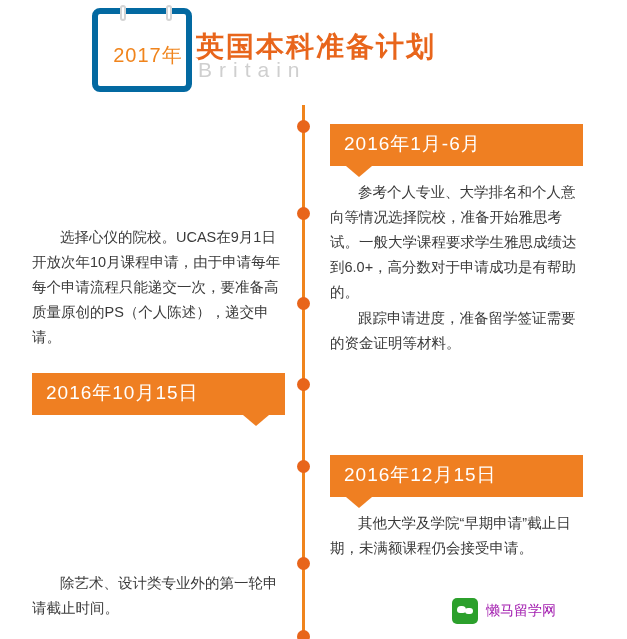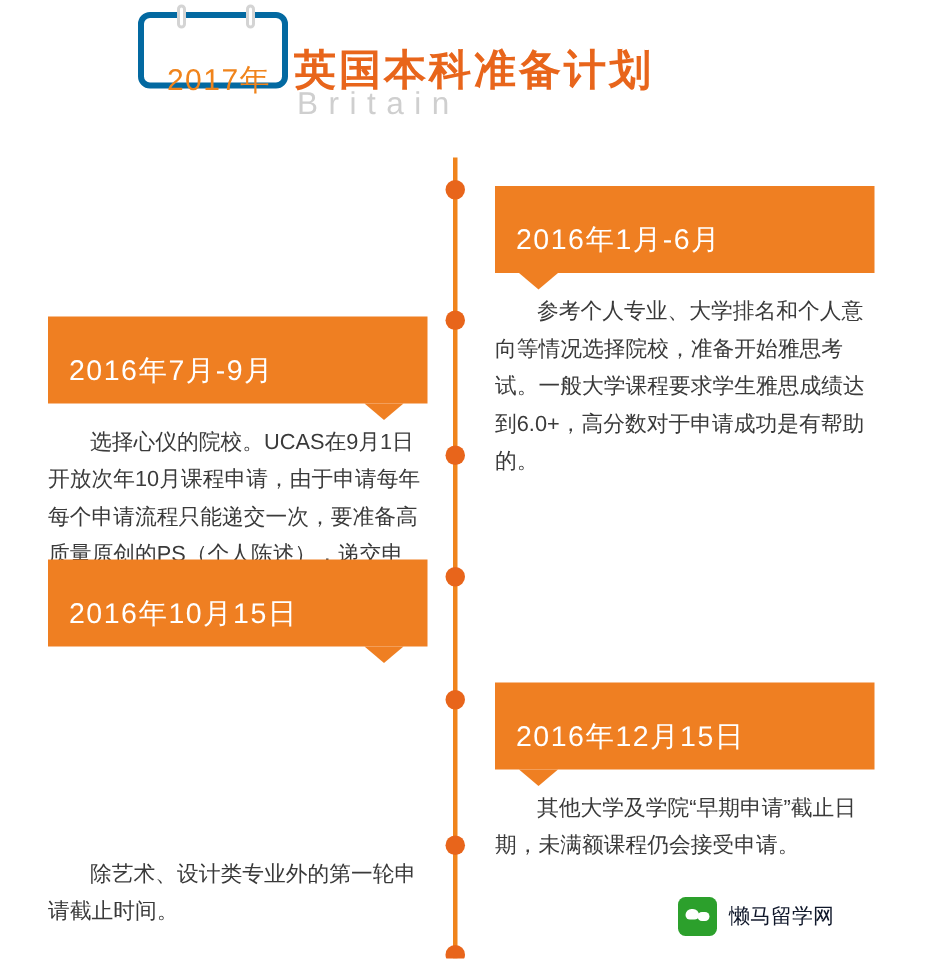--- a/index.html
+++ b/index.html
@@ -21,22 +21,22 @@
     left: 0;
     top: 0;
     width: 627px;
     height: 105px;
   }
   #year-badge {
     position: absolute;
     left: 92px;
     top: 8px;
     width: 100px;
-    height: 51px;
-    border: 4px solid #0369a1;
+    height: 84px;
+    border: 6px solid #0369a1;
     border-radius: 8px;
     box-sizing: border-box;
   }
   #year-badge .ring {
     position: absolute;
     top: -9px;
     width: 6px;
     height: 16px;
     border-radius: 3px;
     background: #ffffff;
@@ -101,21 +101,21 @@
     width: 253px;
   }
   .entry.left  { left: 32px;  text-align: left; }
   .entry.right { left: 330px; text-align: left; }
 
   .tag {
     position: relative;
     background: #ef7f22;
     color: #ffffff;
     font-size: 19px;
-    padding: 23px 10px 9px 14px;
+    padding: 7px 10px 9px 14px;
     box-sizing: border-box;
     width: 100%;
     letter-spacing: 1px;
     white-space: nowrap;
   }
   
   .tag::after {
     content: "";
     position: absolute;
     bottom: -11px;
@@ -164,21 +164,21 @@
     content: "";
     position: absolute;
     left: 13px; top: 10px;
     width: 8px; height: 6px;
     border-radius: 3px;
     background: #ffffff;
   }
   #wm-text {
     margin-left: 8px;
     font-size: 14px;
-    color: #0f172a;
+    color: #a21caf;
     white-space: nowrap;
   }
 </style>
 </head>
 <body>
 
 <div id="header">
   <div id="year-badge">
     <span class="ring r1"></span>
     <span class="ring r2"></span>
@@ -197,25 +197,25 @@
 <span class="axis-dot" style="top:460px"></span>
 <span class="axis-dot" style="top:557px"></span>
 <span class="axis-dot" style="top:630px"></span>
 
 <div class="entry right" style="top:124px">
   <div class="tag">2016年1月-6月</div>
   <div class="body-text">参考个人专业、大学排名和个人意向等情况选择院校，准备开始雅思考试。一般大学课程要求学生雅思成绩达到6.0+，高分数对于申请成功是有帮助的。</div>
 </div>
 
 <div class="entry left" style="top:211px">
-  <div class="tag">2016年7月-9月</div>
   <div class="body-text">选择心仪的院校。UCAS在9月1日开放次年10月课程申请，由于申请每年每个申请流程只能递交一次，要准备高质量原创的PS（个人陈述），递交申请。</div>
 </div>
 
 <div class="entry right" style="top:292px">
+  <div class="body-text">跟踪申请进度，准备留学签证需要的资金证明等材料。</div>
 </div>
 
 <div class="entry left" style="top:373px">
   <div class="tag">2016年10月15日</div>
 </div>
 
 <div class="entry right" style="top:455px">
   <div class="tag">2016年12月15日</div>
   <div class="body-text">其他大学及学院“早期申请”截止日期，未满额课程仍会接受申请。</div>
 </div>

